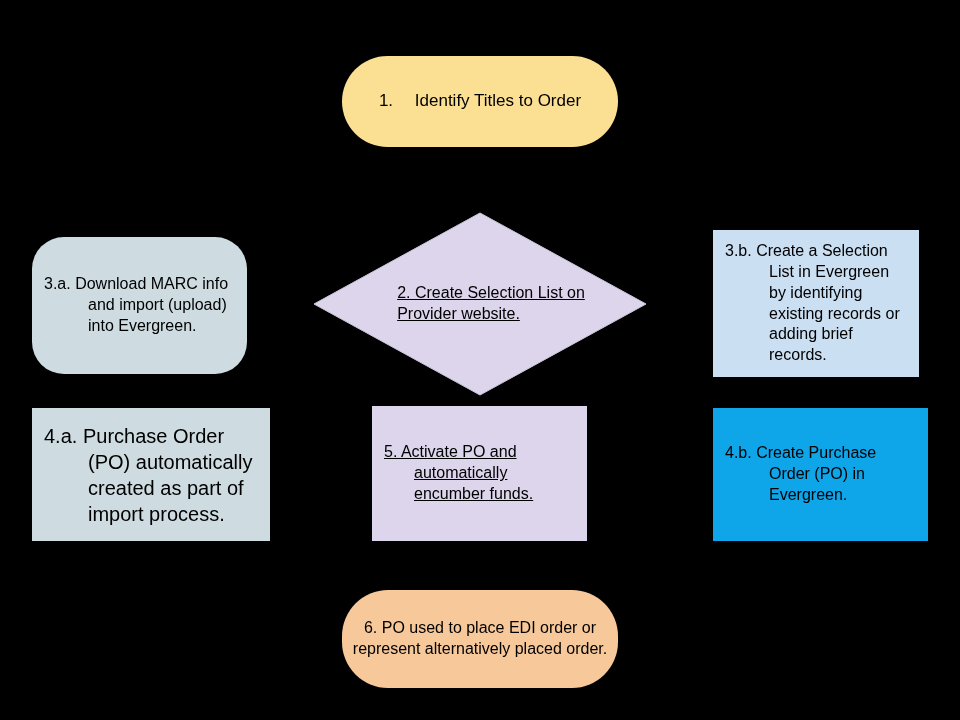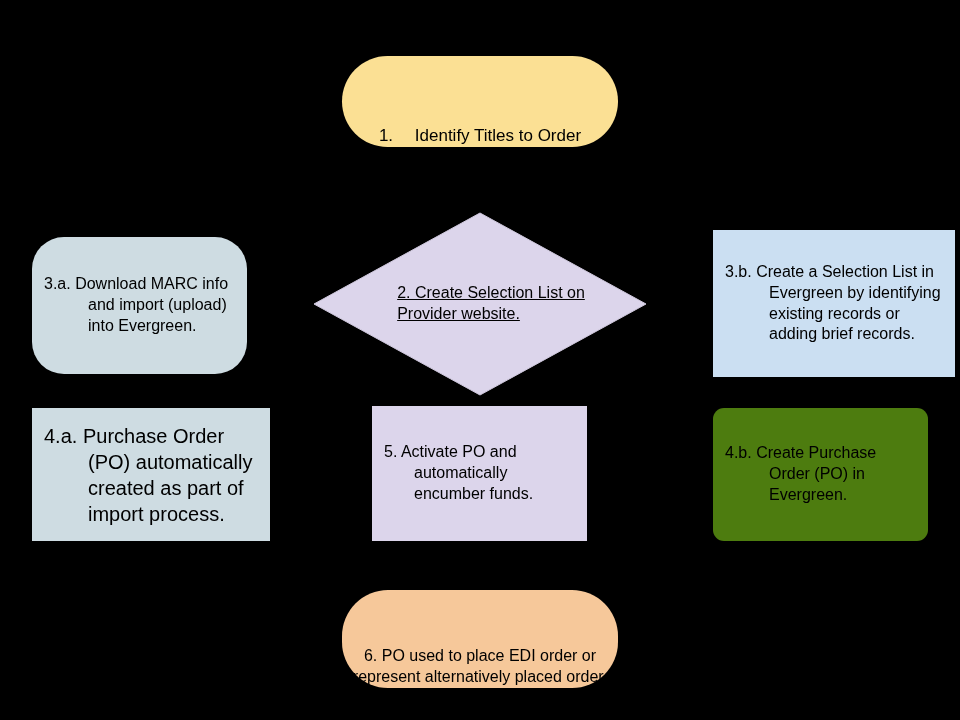--- a/index.html
+++ b/index.html
@@ -30,21 +30,20 @@
   .node-text {
     width: 100%;
     white-space: pre-line;
     line-height: 1.30;
     color: #000000;
   }
 
   
   .terminator {
     border-radius: 46px;
-    align-items: flex-end;
   }
 
   
   .process {
     border-radius: 0;
   }
 
   
   .decision-wrap {
     position: absolute;
@@ -90,21 +89,21 @@
     text-decoration: underline;
   }
 
   #node-download-marc {
     left: 32px;  top: 237px; width: 215px; height: 137px;
     padding: 0 12px;
     font-size: 16px;
   }
 
   #node-create-selection-list-eg {
-    left: 713px; top: 230px; width: 242px; height: 147px;
+    left: 713px; top: 230px; width: 206px; height: 147px;
     padding: 0 12px;
     font-size: 16px;
   }
 
   #node-purchase-order-auto {
     left: 32px;  top: 408px; width: 238px; height: 133px;
     padding: 0 12px;
     font-size: 20px;
   }
 
@@ -128,20 +127,21 @@
   #node-po-edi-order .node-text { text-align: center; }
 
   
   .hang {
     padding-left: 44px;
     text-indent: -44px;
   }
   .hang-sm {
     padding-left: 30px;
     text-indent: -30px;
+    text-decoration: underline;
   }
 </style>
 </head>
 <body>
 
 <div id="canvas">
 
   <div class="node terminator" id="node-identify-titles" style="background: rgb(251, 224, 148);">
     <div class="node-text">1.  Identify Titles to Order</div>
   </div>
@@ -165,21 +165,21 @@
   </div>
 
   <div class="node process" id="node-purchase-order-auto" style="background: rgb(206, 220, 226);">
     <div class="node-text hang">4.a. Purchase Order (PO) automatically created as part of import process.</div>
   </div>
 
   <div class="node process" id="node-activate-po" style="background: rgb(220, 213, 235);">
     <div class="node-text hang-sm">5. Activate PO and automatically encumber funds.</div>
   </div>
 
-  <div class="node process" id="node-create-po-eg" style="background: #4d7c0f; border-radius: 11px;">
+  <div class="node process" id="node-create-po-eg" style="background: #0ea5e9;">
     <div class="node-text hang">4.b. Create Purchase Order (PO) in Evergreen.</div>
   </div>
 
   <div class="node terminator" id="node-po-edi-order" style="background: rgb(246, 200, 154);">
     <div class="node-text">6.  PO used to place EDI order or represent alternatively placed order.</div>
   </div>
 
 </div>
 
 </body></html>

